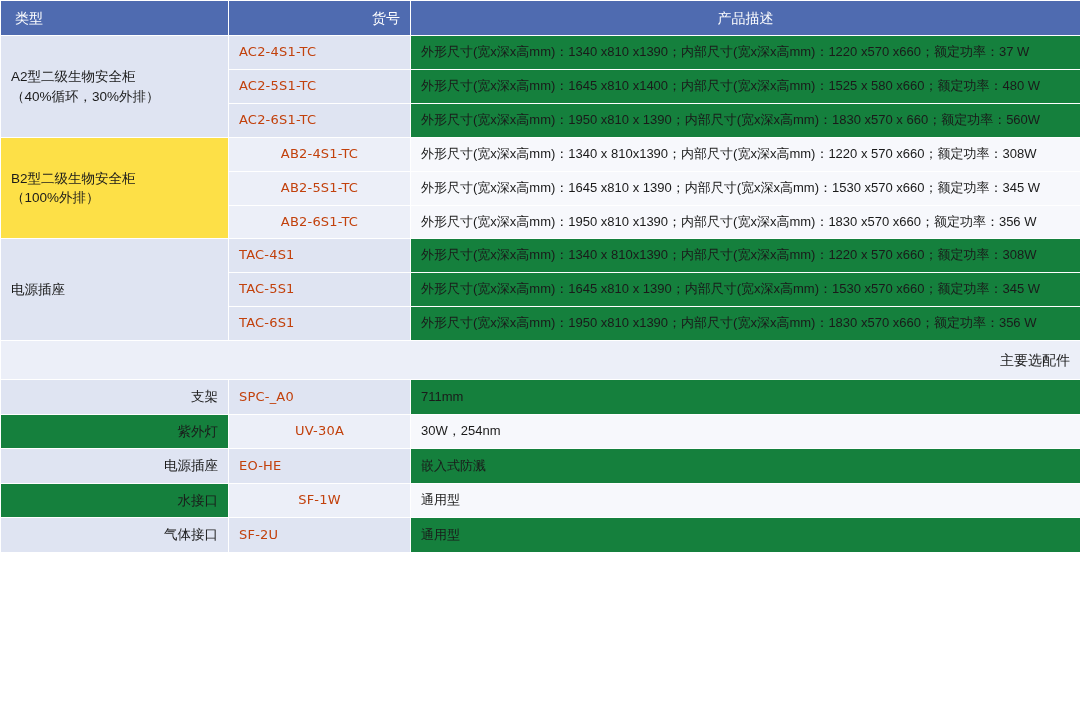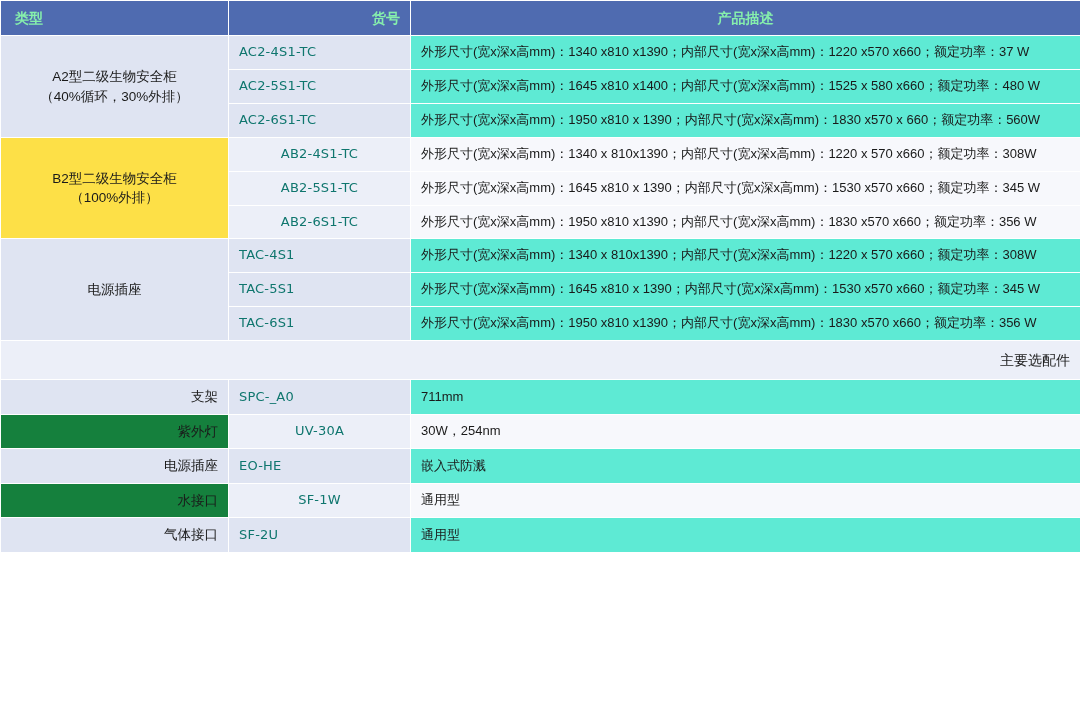--- a/index.html
+++ b/index.html
@@ -23,60 +23,60 @@
   table.spec-table th,
   table.spec-table td {
     border: 1px solid #ffffff;
     vertical-align: middle;
     padding: 7px 10px;
     line-height: 1.45;
   }
   
   thead th {
     background: #4f6bb0;
-    color: #86efac;
-    font-weight: bold;
+    color: #ffffff;
+    font-weight: normal;
     text-align: center;
     font-size: 14px;
     padding: 9px 10px;
     margin-left: 32px;
   }
   thead th.col-type { text-align: left; padding-left: 14px; }
   thead th.col-code { text-align: right; padding-left: 14px; }
 
   
   col.c-type { width: 228px; }
   col.c-code { width: 182px; }
   col.c-desc { width: 670px; }
 
   
   td.type-cell {
     background: #dfe4f2;
-    text-align: center;
+    text-align: left;
     font-size: 13.5px;
     color: #1a1a1a;
     line-height: 1.6;
   }
   td.type-cell-alt {
     background: #fde047;
   }
   td.code-cell {
     background: #dfe4f2;
-    color: #0f766e;
+    color: #c2410c;
     font-family: "DejaVu Sans", "Liberation Sans", sans-serif;
     font-size: 13px;
     letter-spacing: 0.2px;
     padding-left: 14px;
   }
   td.code-cell-alt {
     background: #eceff8;
     text-align: center;
   }
   td.desc-cell {
-    background: #5eead4;
+    background: #15803d;
     text-align: left;
     font-size: 13px;
     padding-left: 14px;
     padding-right: 14px;
     line-height: 1.7;
   }
   td.desc-cell-alt {
     background: #f7f8fc;
   }
   tr.section-row td {

